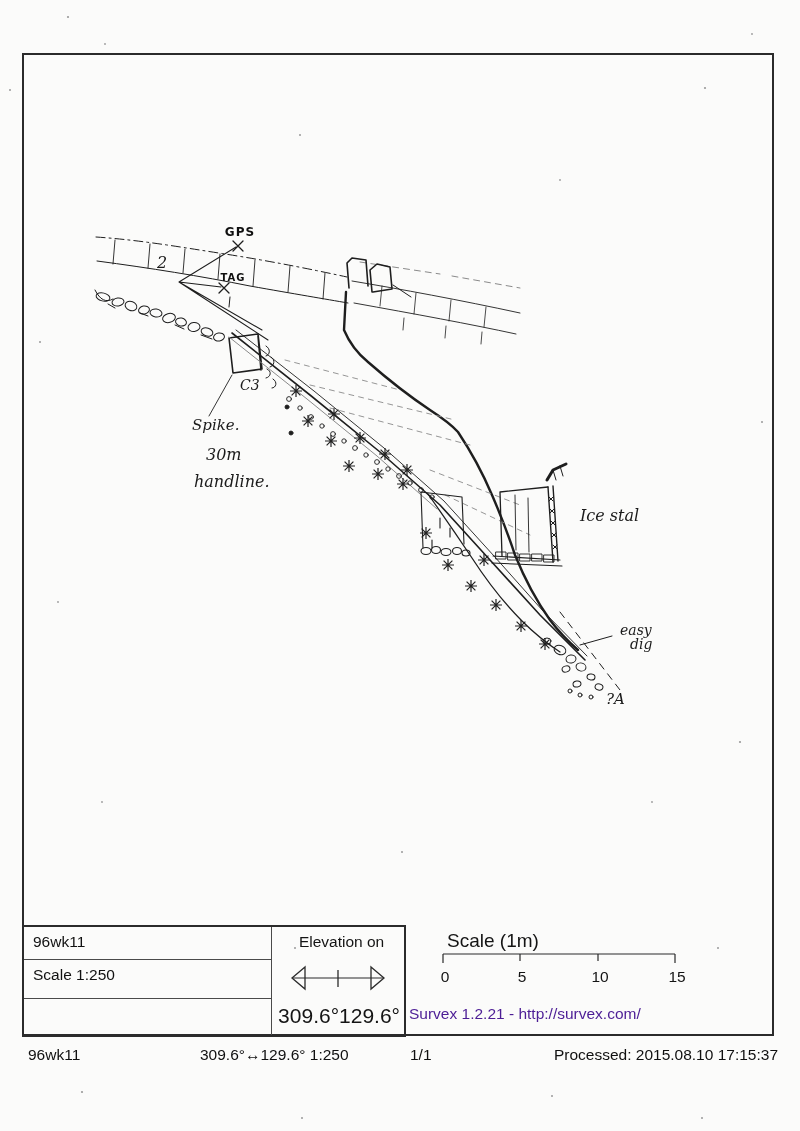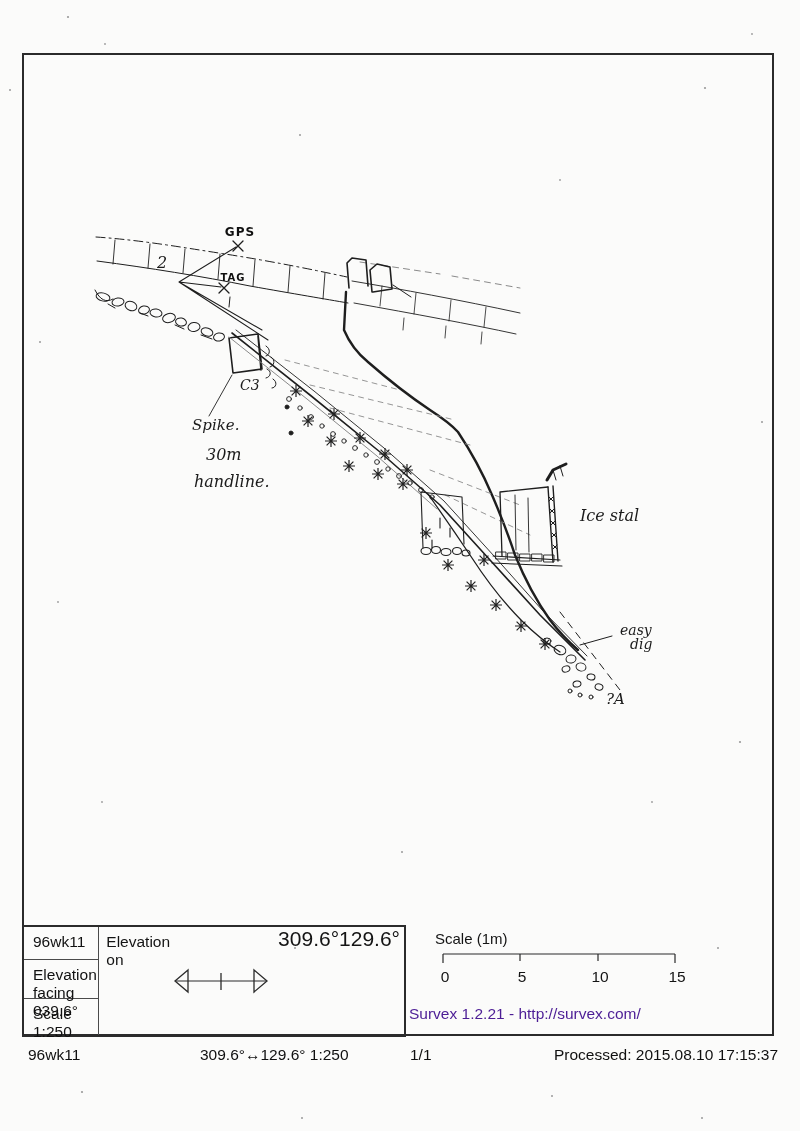--- a/index.html
+++ b/index.html
@@ -25,27 +25,27 @@
   .itable{
     position:absolute;left:22px;top:925px;width:384px;height:112px;
     border:2px solid #2b2b2b;box-sizing:border-box;display:flex;
     background:transparent;
   }
   .itable .lcol{width:270px;display:flex;flex-direction:column;border-right:1.5px solid #4a4a4a;box-sizing:border-box;}
   .itable .lcol .cell{box-sizing:border-box;padding:6px 0 0 9px;font-size:15.5px;color:#111;}
   .itable .lcol .cell:nth-child(1){height:33px;border-bottom:1.5px solid #4a4a4a;}
   .itable .lcol .cell:nth-child(2){height:39px;border-bottom:1.5px solid #4a4a4a;}
   .itable .lcol .cell:nth-child(3){height:36px;}
-  .itable .rcol{flex:1;display:flex;flex-direction:row;box-sizing:border-box;}
+  .itable .rcol{flex:1;display:flex;flex-direction:column;box-sizing:border-box;align-items:center;}
   .itable .rcol .elab{padding:6px 0 0 7px;font-size:15.5px;}
   .itable .rcol .arrowbox{flex:1;display:flex;align-items:center;justify-content:center;}
   .itable .rcol .bearings{display:flex;justify-content:space-between;padding:0 4px 7px 6px;font-size:21px;}
   
   .scalebar{position:absolute;left:435px;top:928px;width:270px;height:64px;}
-  .scalebar .slabel{position:absolute;left:0;top:2px;font-size:15px;}
+  .scalebar .slabel{position:absolute;left:12px;top:2px;font-size:19px;}
   .scalebar svg{position:absolute;left:0;top:22px;}
   .scalebar .ticknums{position:absolute;left:0;top:40px;width:100%;font-size:15.5px;}
   .scalebar .ticknums span{position:absolute;transform:translateX(-50%);}
   .credit{position:absolute;left:409px;top:1005px;font-size:15.5px;color:#4c1d95;}
   
   .footer{position:absolute;left:0;top:1046px;width:800px;height:22px;font-size:15.5px;color:#101010;}
   .footer .f1{position:absolute;left:28px;}
   .footer .f2{position:absolute;left:164px;margin-left:36px;}
   .footer .f3{position:absolute;left:410px;}
   .footer .f4{position:absolute;right:22px;}
@@ -233,21 +233,20 @@
   <g>
     <text class="hand" x="192" y="430" font-size="15">Spike.</text>
     <text class="hand" x="206" y="460" font-size="16">30m</text>
     <text class="hand" x="194" y="487" font-size="16">handline.</text>
   </g>
 </svg>
 
 <div class="itable">
   <div class="lcol">
     <div class="cell">96wk11</div>
-    <div class="cell">Elevation facing 039.6°</div>
     <div class="cell">Scale 1:250</div>
   </div>
   <div class="rcol">
     <div class="elab">Elevation on</div>
     <div class="arrowbox">
       <svg width="102" height="36" viewBox="0 0 102 36">
         <path d="M6,18 H96" stroke="#2a2a2a" stroke-width="1.2" fill="none"></path>
         <path d="M18,7 L5,18 L18,29 Z" stroke="#2a2a2a" stroke-width="1.3" fill="none"></path>
         <path d="M84,7 L97,18 L84,29 Z" stroke="#2a2a2a" stroke-width="1.3" fill="none"></path>
         <path d="M51,10 V27" stroke="#2a2a2a" stroke-width="1.3" fill="none"></path>

